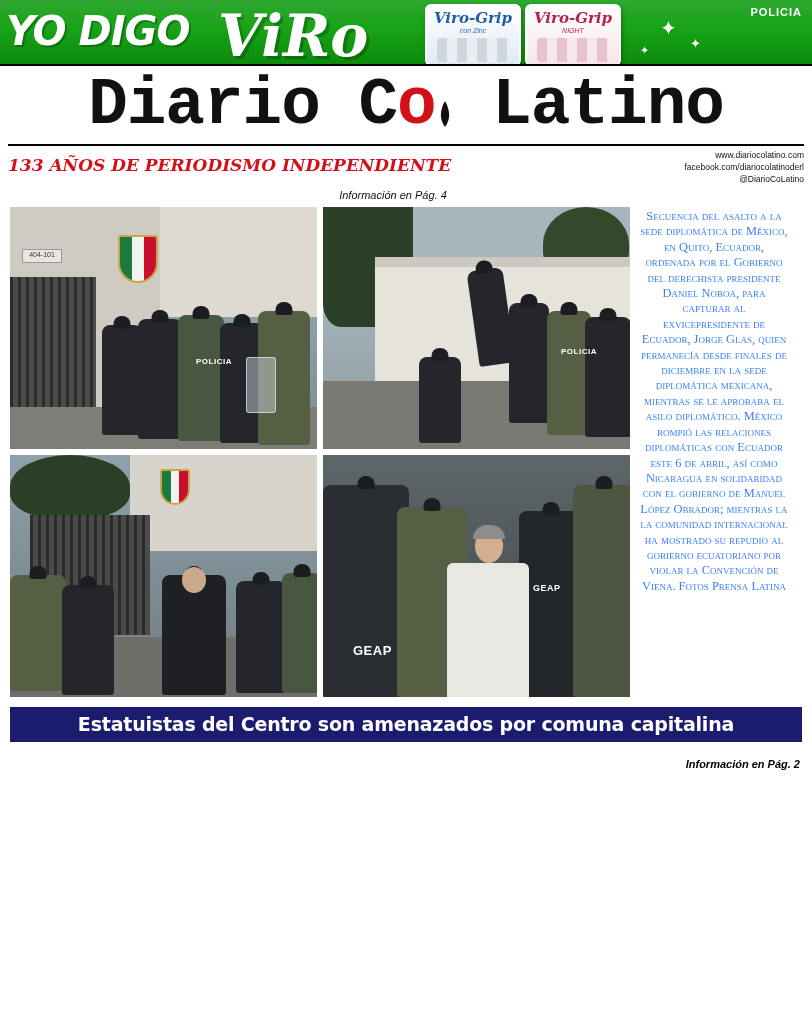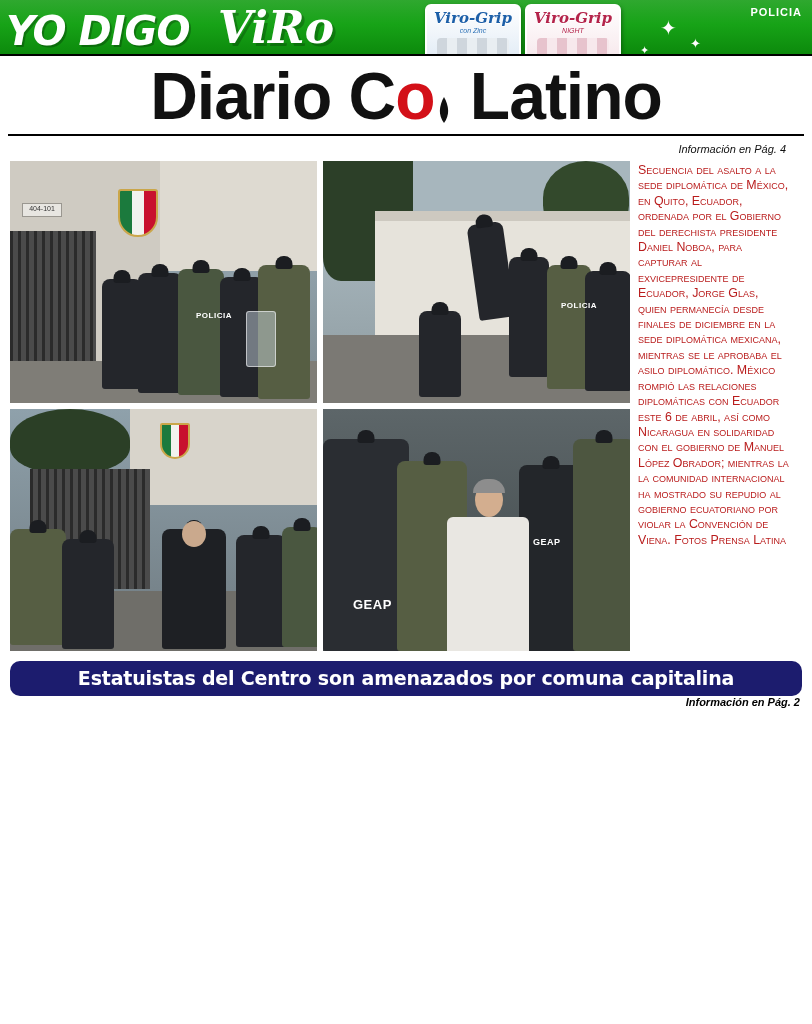--- a/index.html
+++ b/index.html
@@ -7,41 +7,41 @@
     width: 812px; height: 1024px;
     background: #ffffff;
     font-family: "Liberation Sans", sans-serif;
     overflow: hidden;
   }
   .page { position: relative; width: 812px; height: 1024px; background:#fff; }
 
   
   .ad-banner {
     position: relative;
-    height: 54px;
+    height: 64px;
     background: linear-gradient(180deg,#2fa82f 0%, #17a317 45%, #0c8a0c 100%);
     overflow: hidden;
   }
   .ad-banner .yo-digo {
     position: absolute; left: 6px; top: 8px;
     font-family: "DejaVu Sans", sans-serif;
     font-weight: bold;
     font-style: italic;
     font-size: 40px;
     color: #ffffff;
     letter-spacing: -1px;
     text-shadow: 2px 2px 0 rgba(0,0,0,.25);
     white-space: nowrap;
   }
   .ad-banner .viro {
     position: absolute; left: 218px; top: 2px;
     font-family: "DejaVu Serif", serif;
     font-weight: bold;
     font-style: italic;
-    font-size: 44px;
+    font-size: 57px;
     color: #ffffff;
     text-shadow: 3px 3px 0 rgba(0,0,0,.22);
     white-space: nowrap;
   }
   .vijosa {
     position: absolute; right: 10px; top: 6px;
     color: #ffffff; font-size: 11px; font-weight: bold; letter-spacing: 1px;
   }
   .pack {
     position: absolute; top: 4px;
@@ -74,21 +74,21 @@
   .sparkle { position: absolute; color: #fff; font-size: 20px; }
 
   
   .masthead {
     position: relative;
     border-top: 2px solid #000;
     padding-top: 4px;
     text-align: center;
   }
   .masthead .title {
-    font-family: Liberation Sans, sans-serif;
+    font-family: Liberation Mono, monospace;
     font-weight: bold;
     font-size: 66px;
     line-height: 72px;
     letter-spacing: -1px;
     color: #111;
   }
   .masthead .title .co { color: #d31018; }
   .mast-leaf {
     display:inline-block;
     width: 14px; height: 26px;
@@ -115,21 +115,21 @@
   .headline {
     padding: 6px 10px 0 10px;
     font-family: "DejaVu Sans", sans-serif;
     font-weight: bold;
     font-size: 54px;
     line-height: 60px;
     letter-spacing: -1.5px;
     color: #0a0a0a;
   }
   .headline-note {
-    text-align: right;
+    text-align: center;
     font-style: italic;
     font-size: 11px;
     padding: 4px 26px 6px 0;
     color: #111;
   }
 
   
   .content {
     display: flex;
     padding: 0 10px;
@@ -142,48 +142,47 @@
     grid-template-rows: 242px 242px;
     gap: 6px;
   }
   .photo {
     position: relative;
     overflow: hidden;
     background: #6b6f73;
   }
   .caption {
     width: 152px;
-    font-family: Liberation Sans, sans-serif;
+    font-family: Liberation Serif, serif;
     font-size: 12.4px;
     line-height: 15.4px;
-    color: #b91c1c;
+    color: #3b82f6;
     font-variant: small-caps;
-    text-align: left;
+    text-align: center;
     padding-top: 2px;
   }
 
   
   .bottom-band {
     margin: 10px 10px 0 10px;
     background: #1c1c6e;
     color: #fff;
     text-align: center;
     font-family: "DejaVu Sans", sans-serif;
     font-weight: bold;
     font-size: 19px;
     padding: 6px 0 7px 0;
     letter-spacing: -0.2px;
-    border-radius: 10px;
   }
   .bottom-note {
     text-align: right;
     font-style: italic;
     font-weight: bold;
     font-size: 11px;
-    padding: 0 12px 0 0;
+    padding: 16px 12px 0 0;
   }
 
   
   .sky { position:absolute; inset:0; }
   .wall { position:absolute; background:#d9d6cf; }
   .gate { position:absolute; background: repeating-linear-gradient(90deg,#2b2b2b 0 3px, #4b4b4b 3px 8px); }
   .cop {
     position: absolute;
     background: #24262b;
     border-radius: 8px 8px 3px 3px;
@@ -245,20 +244,26 @@
   </div>
 
   <div class="masthead">
     <div class="title">
       <span>Diario C</span><span class="co">o</span><svg class="mast-leaf" viewBox="0 0 14 26">
         <path d="M7 0 C12 9 13 18 7 26 C1 18 2 9 7 0 Z" fill="#111"></path>
       </svg><span> Latino</span>
     </div>
     <div class="mast-rule"></div>
     <div class="mast-info">
+      <div class="mast-center">133 AÑOS DE PERIODISMO INDEPENDIENTE</div>
+      <div class="mast-right">
+        <div>www.diariocolatino.com</div>
+        <div>facebook.com/diariocolatinoderl</div>
+        <div>@DiarioCoLatino</div>
+      </div>
     </div>
   </div>
 
   <div class="headline-note">Información en Pág. 4</div>
 
   <div class="content">
     <div class="photos">
 
       <div class="photo">
         <div class="sky" style="background:linear-gradient(180deg,#9fb2bd,#7d8a90);"></div>

